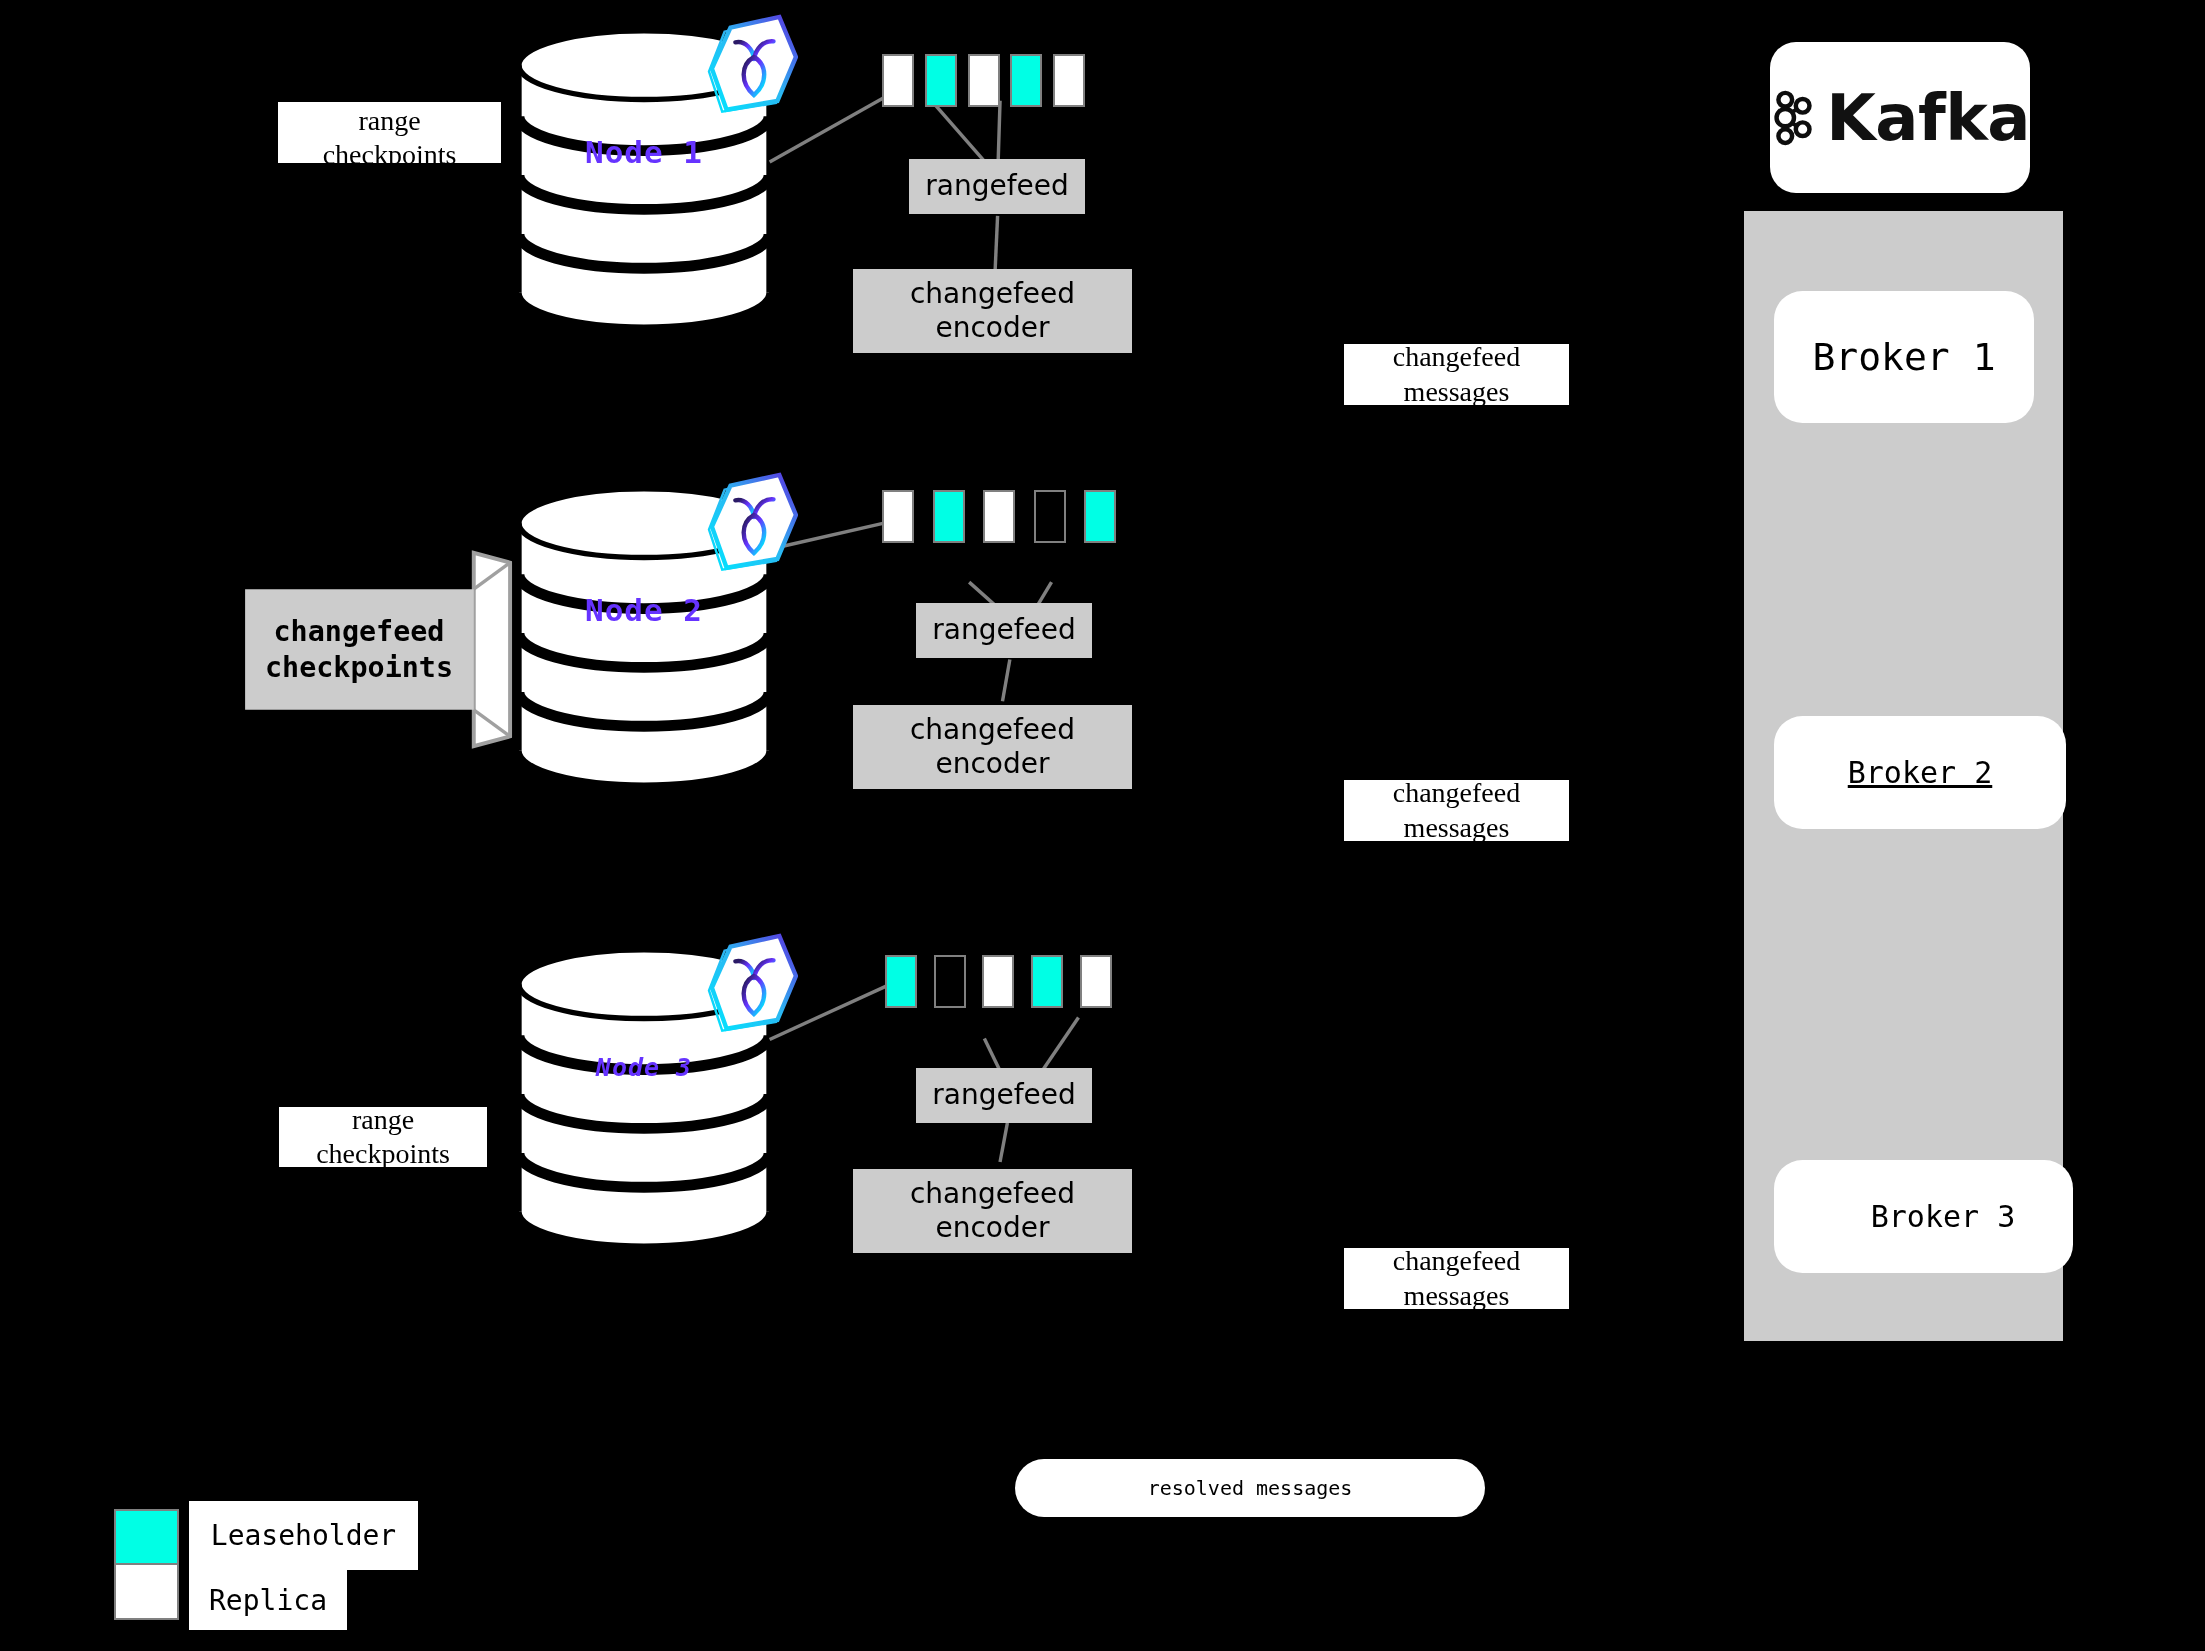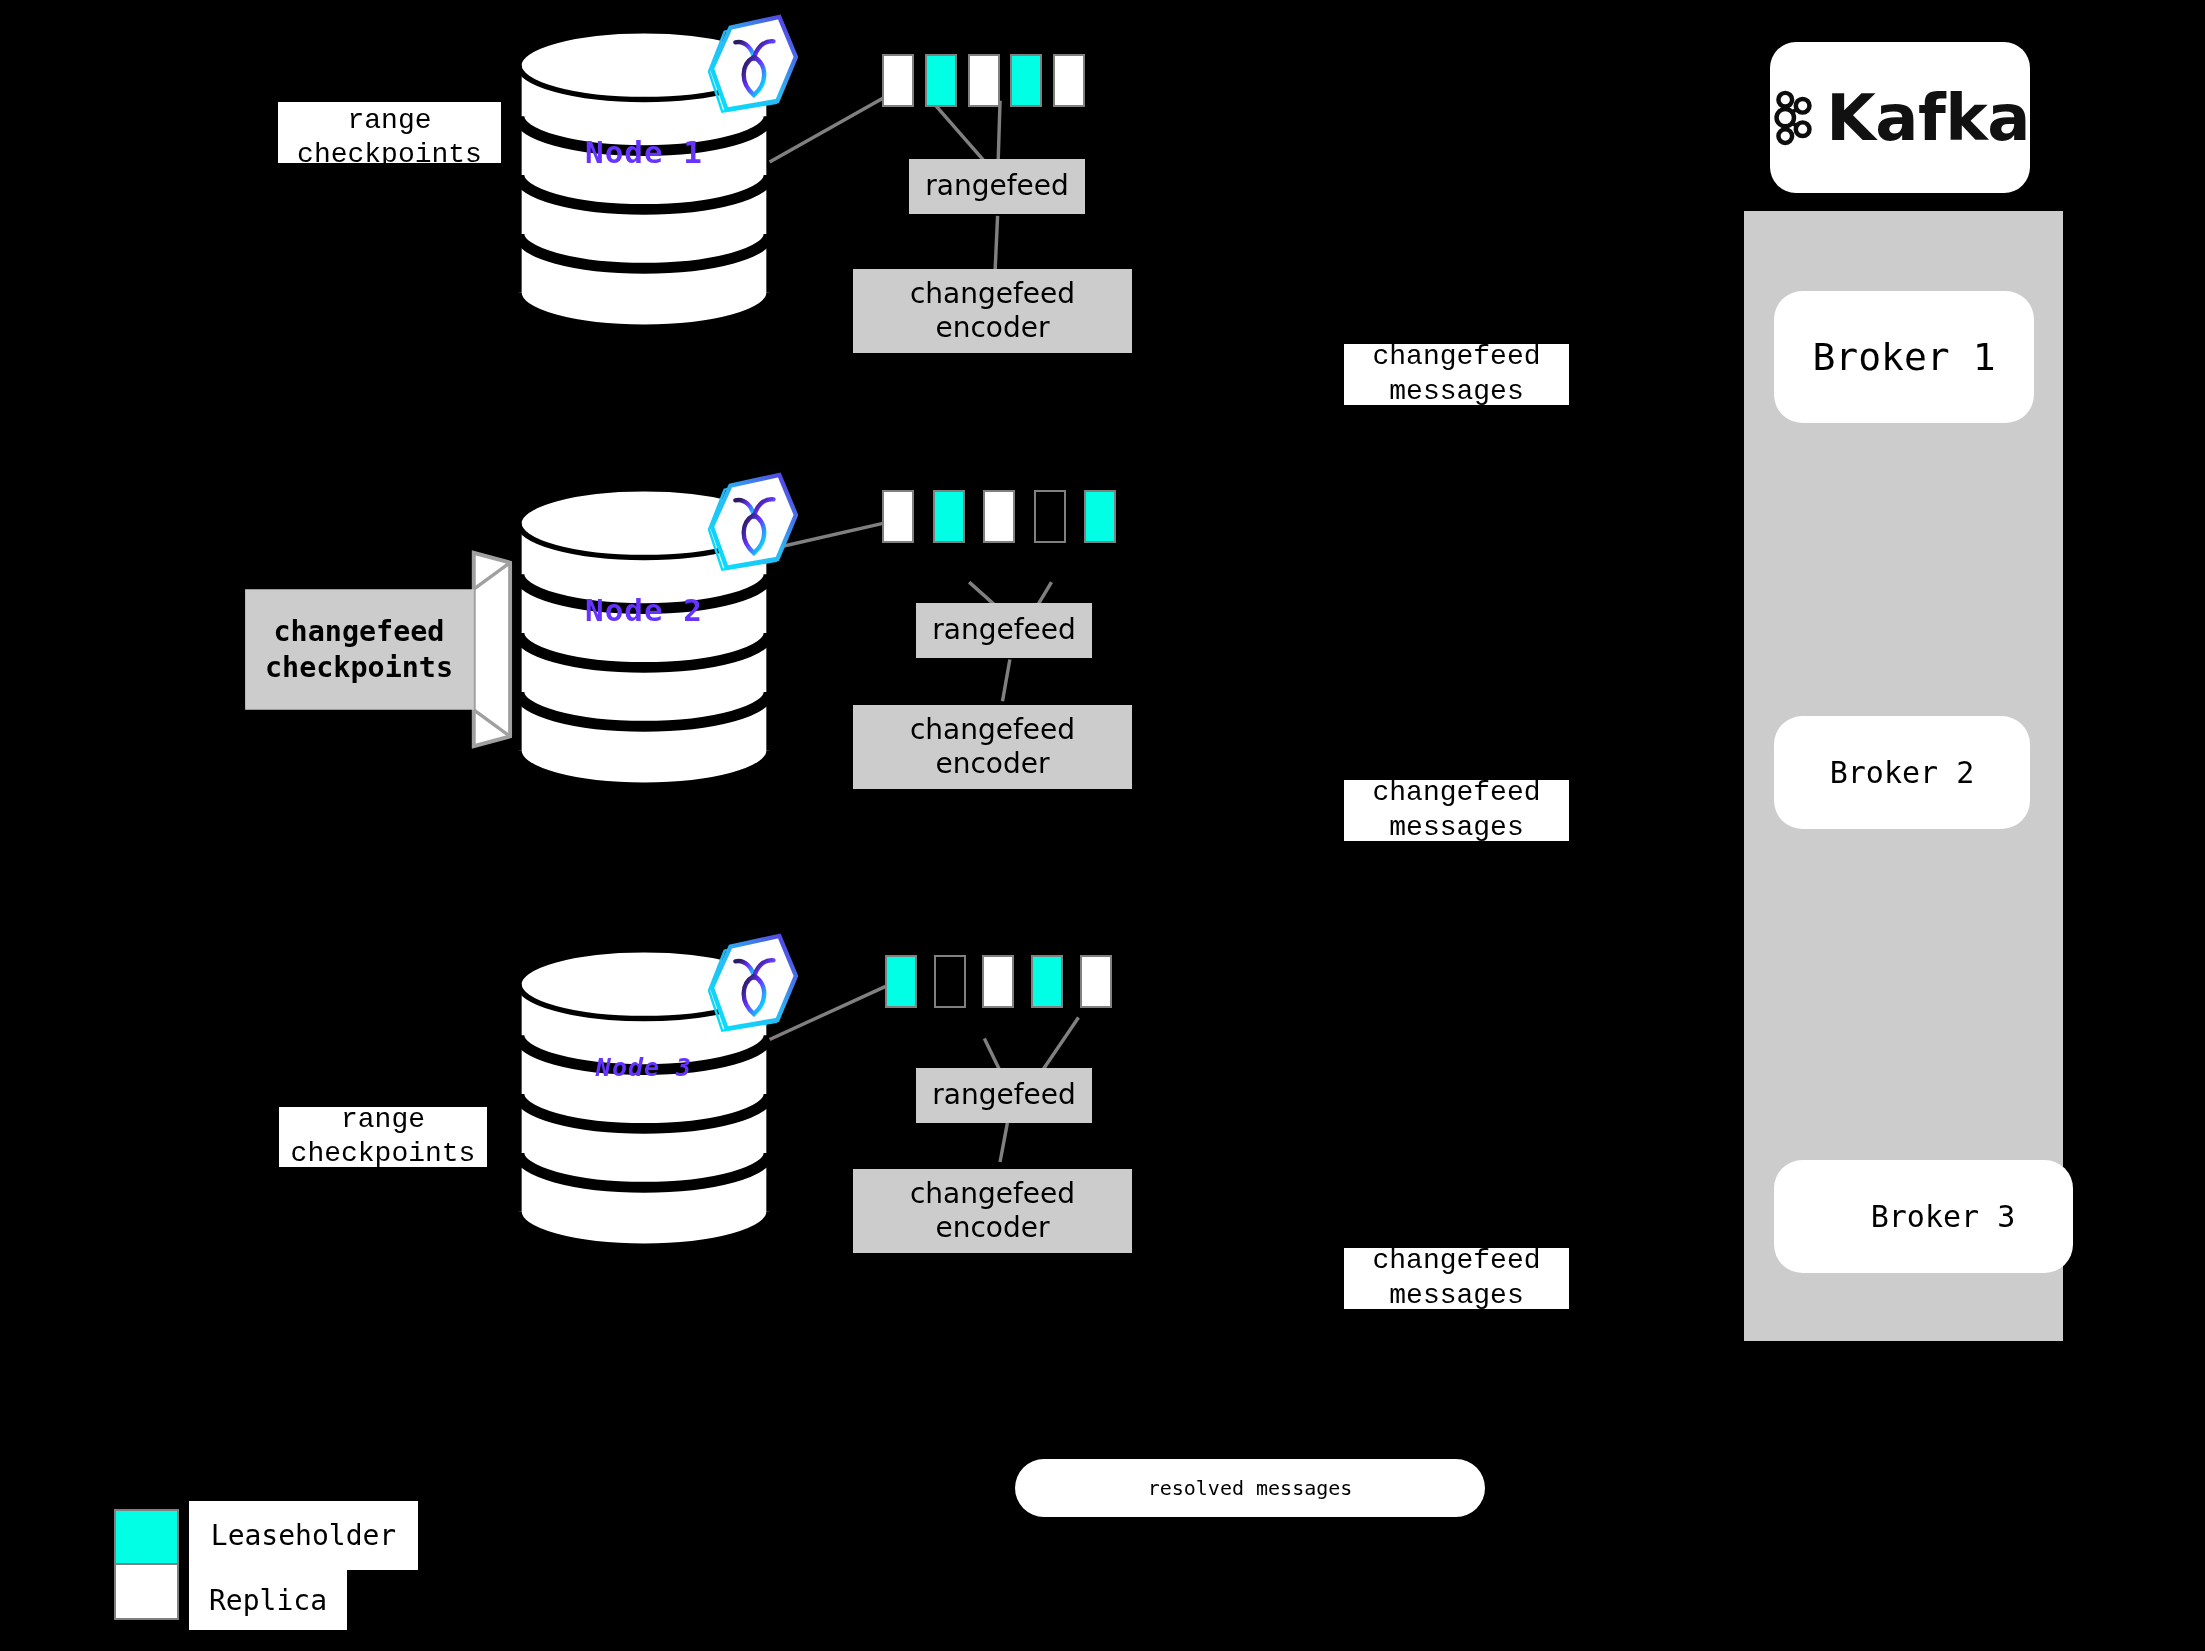--- a/index.html
+++ b/index.html
@@ -11,21 +11,21 @@
   .stage{position:absolute;left:0;top:0;width:2205px;height:1652px;background:#000;}
 
   
   .abs{position:absolute;}
 
   
   .wbox{
     background:#ffffff;color:#000;
     display:flex;align-items:center;justify-content:center;
     text-align:center;line-height:1.22;
-    font-family:Liberation Mono, monospace;
+    font-family:Liberation Serif, serif;
     overflow:hidden;
   }
   
   .gbox{
     background:#cccccc;color:#000;
     display:flex;align-items:center;justify-content:center;
     text-align:center;line-height:1.22;
     font-family:"DejaVu Sans", sans-serif;
   }
 
@@ -359,21 +359,21 @@
     </svg>
     <span class="kafka-word" style="font-size:64px;">Kafka</span>
   </div>
 
   <div class="kafka-panel" style="left:1744px;top:211px;width:319px;height:1130px;"></div>
 
   <div class="broker" style="left:1774px;top:291px;width:260px;height:132px;font-size:38px;">
     <span>Broker 1</span>
   </div>
 
-  <div class="broker" style="left:1774px;top:716px;width:256px;height:113px;font-size:30px;">
+  <div class="broker" style="left:1774px;top:716px;width:292px;height:113px;font-size:30px;text-decoration:underline;">
     <span>Broker 2</span>
   </div>
 
   <div class="broker" style="left:1774px;top:1160px;width:260px;height:113px;font-size:30px;padding-left:39px;">
     <span>Broker 3</span>
   </div>
 
   <div class="pill" style="left:1015px;top:1459px;width:470px;height:58px;font-size:20px;">
     <span>resolved messages</span>
   </div>

